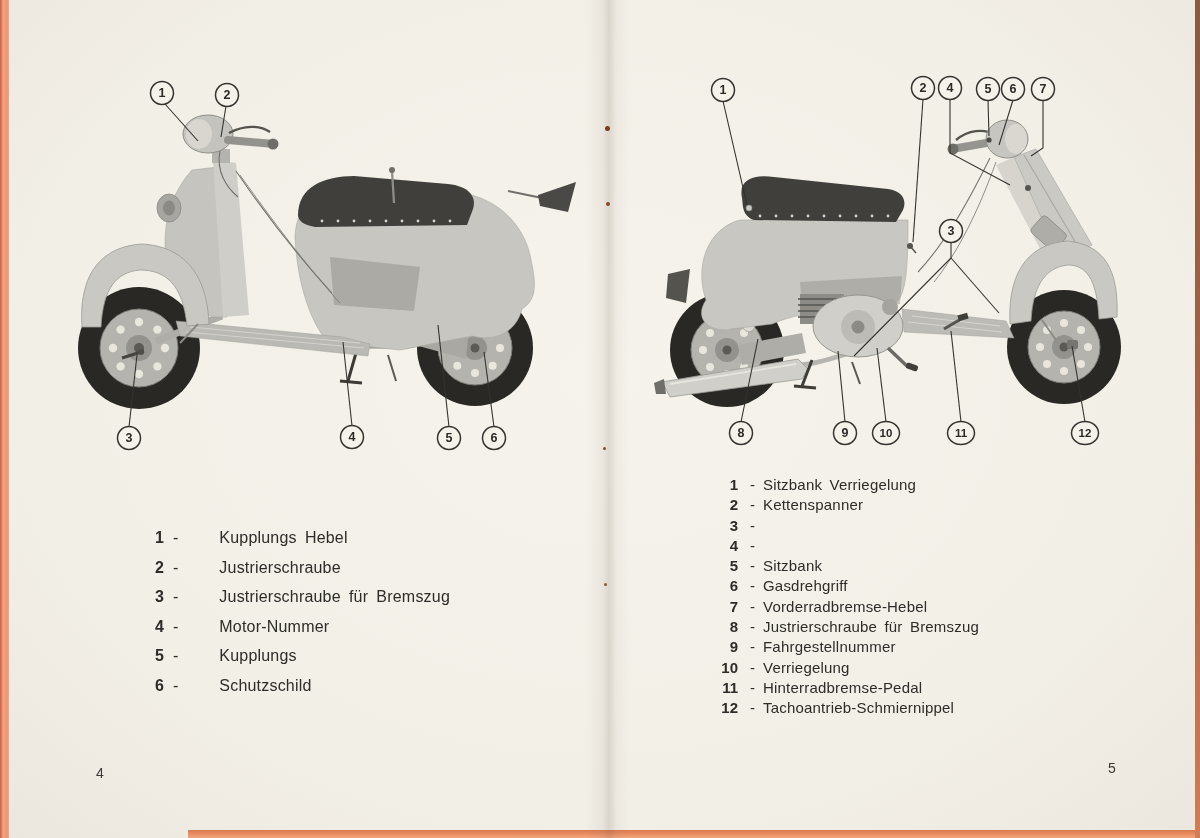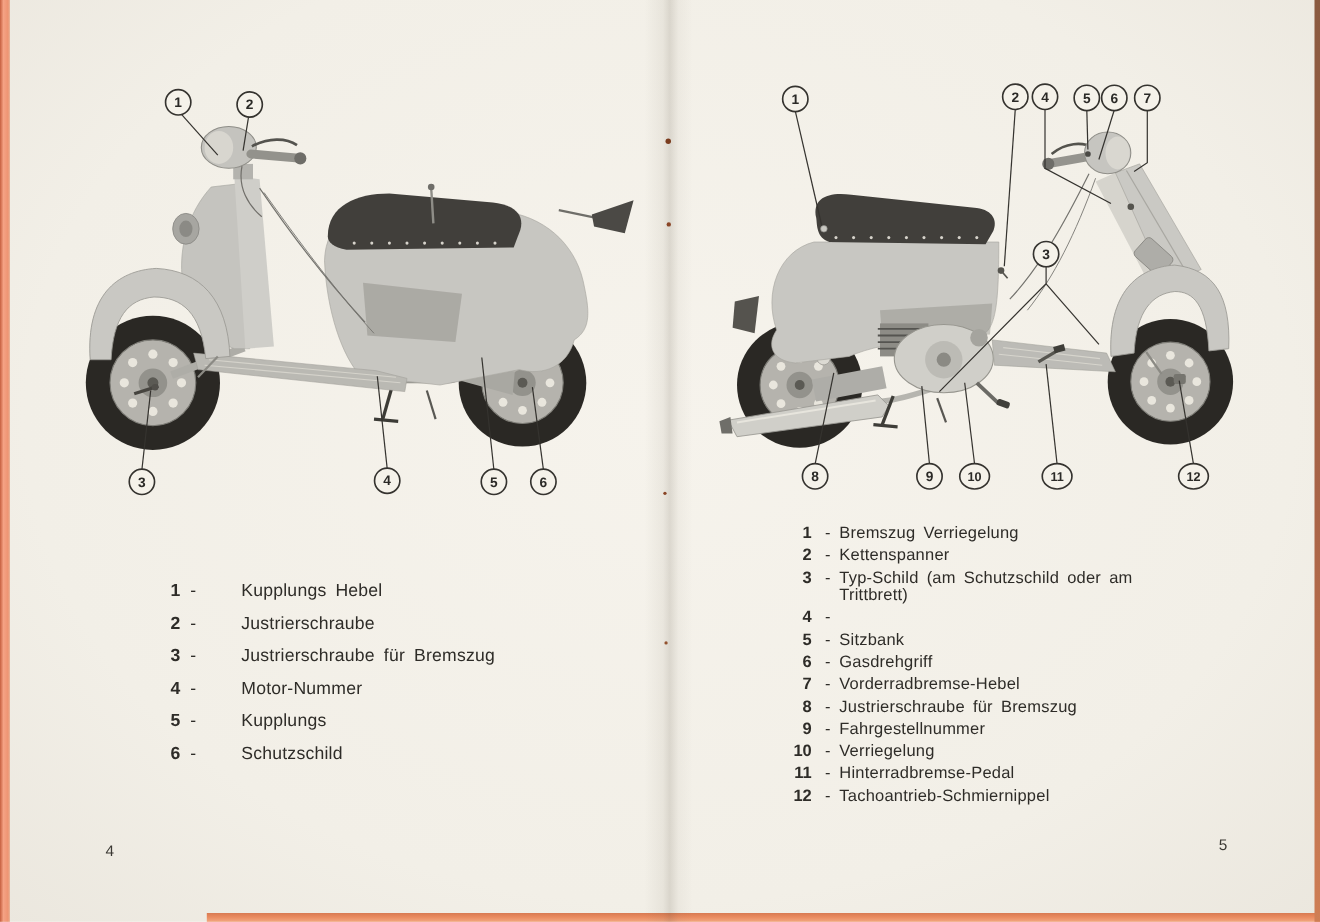--- a/index.html
+++ b/index.html
@@ -448,31 +448,30 @@
           <ellipse cx="435" cy="363" rx="13.5" ry="11.5" fill="#f5f2ea" stroke="#35332f" stroke-width="1.5"></ellipse>
           <text class="co co2" x="435" y="367">12</text>
         </g>
     </g>
   </svg>
 
   <div class="plist plist-right">
     <div class="row">
         <span class="num">1</span>
         <span class="dash">-</span>
-        <span class="label">Bremszug Verriegelung</span>
+        <span class="label">Sitzbank Verriegelung</span>
       </div>
     <div class="row">
         <span class="num">2</span>
         <span class="dash">-</span>
         <span class="label">Kettenspanner</span>
       </div>
     <div class="row">
         <span class="num">3</span>
         <span class="dash">-</span>
-        <span class="label">Typ-Schild (am Schutzschild oder am Trittbrett)</span>
       </div>
     <div class="row">
         <span class="num">4</span>
         <span class="dash">-</span>
       </div>
     <div class="row">
         <span class="num">5</span>
         <span class="dash">-</span>
         <span class="label">Sitzbank</span>
       </div>

